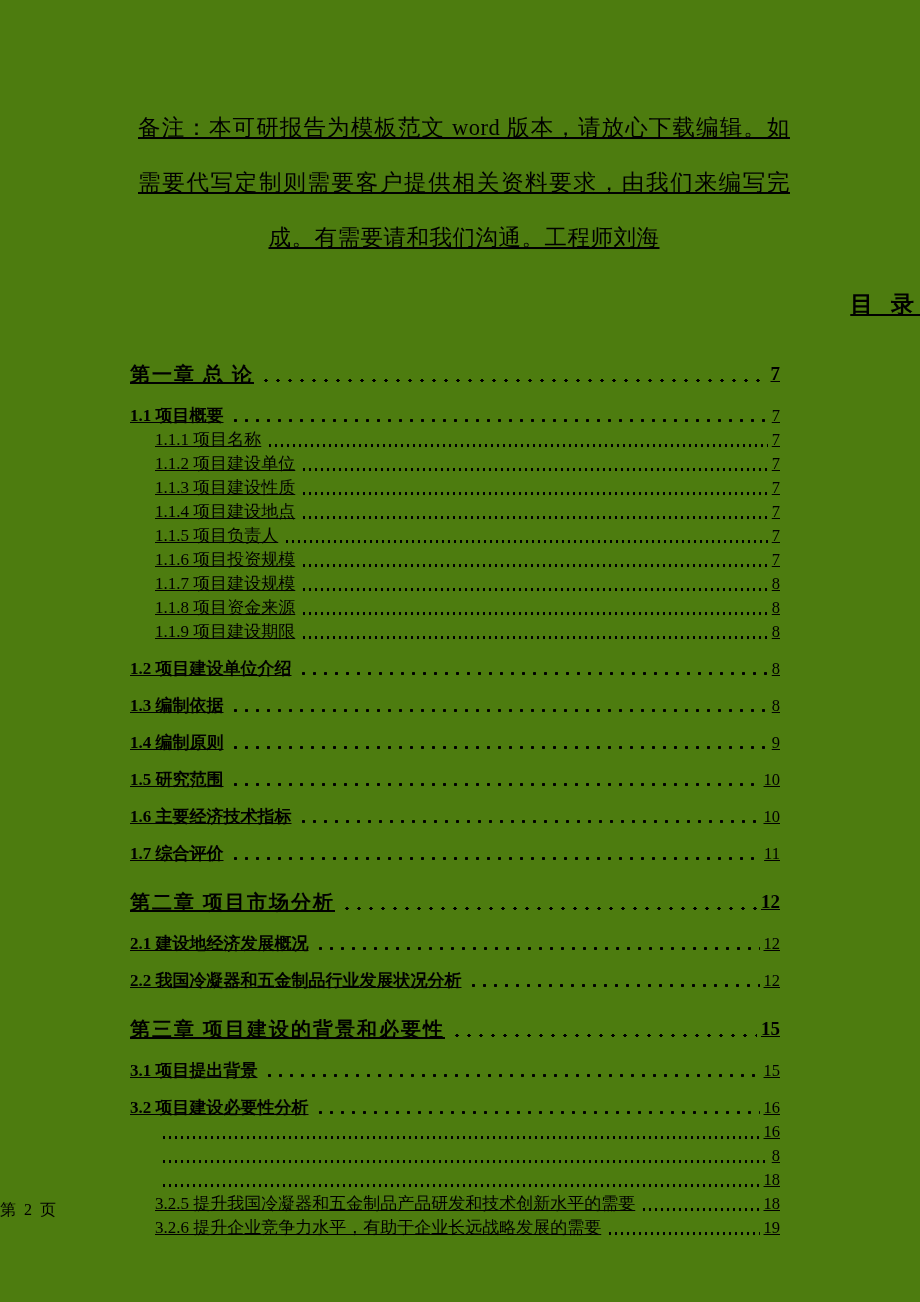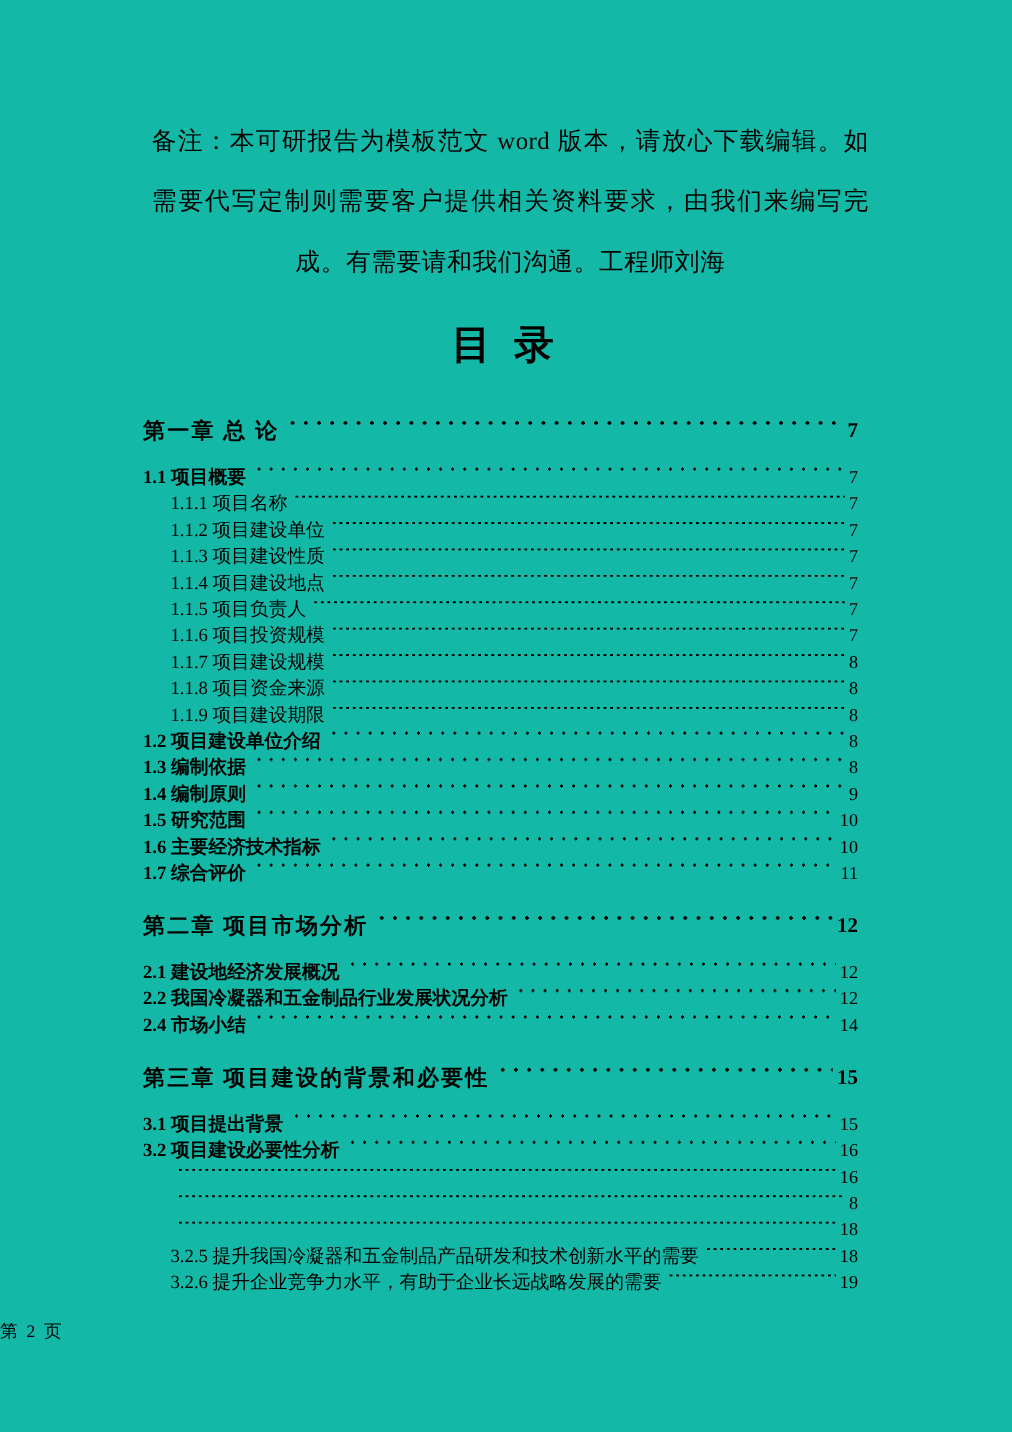--- a/index.html
+++ b/index.html
@@ -11,50 +11,51 @@
     width: 920px;
     height: 1302px;
     position: relative;
     font-family: "Liberation Serif", "DejaVu Serif", serif;
     color: #000000;
     overflow: hidden;
   }
   .page {
     position: absolute;
     inset: 0;
-    background: #14b8a6;
+    background: #4d7c0f;
+    text-decoration: underline;
   }
 
   
   .note {
     margin: 100px 130px 0 138px;
     font-size: 22.5px;
     line-height: 55px;
     text-align: justify;
     text-align-last: center;
     font-weight: 400;
     letter-spacing: 0.5px;
   }
 
   
   .toc-title {
     margin-top: 24px;
-    text-align: center;
-    font-size: 36px;
+    text-align: right;
+    font-size: 23px;
     font-weight: 700;
     letter-spacing: 6px;
   }
 
   
   .toc {
     margin: 40px 140px 0 130px; 
   }
   .toc-row {
     display: flex;
-    align-items: center;
+    align-items: flex-end;
   }
   .toc-label { flex: 0 1 auto; white-space: nowrap; }
   .toc-page  { flex: 0 0 auto; }
   .dots {
     flex: 1 1 auto;
     position: relative;
     margin: 0 4px 0 6px;
     min-width: 18px;
   }
   .dots::before {
@@ -80,20 +81,21 @@
     background-image: radial-gradient(circle, #000 1.7px, transparent 1.8px);
     background-size: 12px 5px;
   }
   .lvl0 .toc-page { font-size: 19px; }
 
   
   .lvl1 {
     font-size: 17px;
     font-weight: 700;
     line-height: 24px;
+    margin-top: 13px;
   }
   .lvl1 .dots::before {
     background-image: radial-gradient(circle, #000 1.4px, transparent 1.5px);
     background-size: 11px 5px;
   }
   .lvl1 .toc-page { font-weight: 400; font-size: 16.5px; }
 
   
   .lvl2 {
     font-size: 17px;
@@ -242,25 +244,20 @@
       <span class="toc-page">12</span>
     </div>
 
     <div class="toc-row lvl1">
       <span class="toc-label">2.2 我国冷凝器和五金制品行业发展状况分析</span>
       <span class="dots"></span>
       <span class="toc-page">12</span>
     </div>
 
 
-    <div class="toc-row lvl1">
-      <span class="toc-label">2.4 市场小结</span>
-      <span class="dots"></span>
-      <span class="toc-page">14</span>
-    </div>
 
     <div class="toc-row lvl0">
       <span class="toc-label">第三章 项目建设的背景和必要性</span>
       <span class="dots"></span>
       <span class="toc-page">15</span>
     </div>
 
     <div class="toc-row lvl1">
       <span class="toc-label">3.1 项目提出背景</span>
       <span class="dots"></span>

